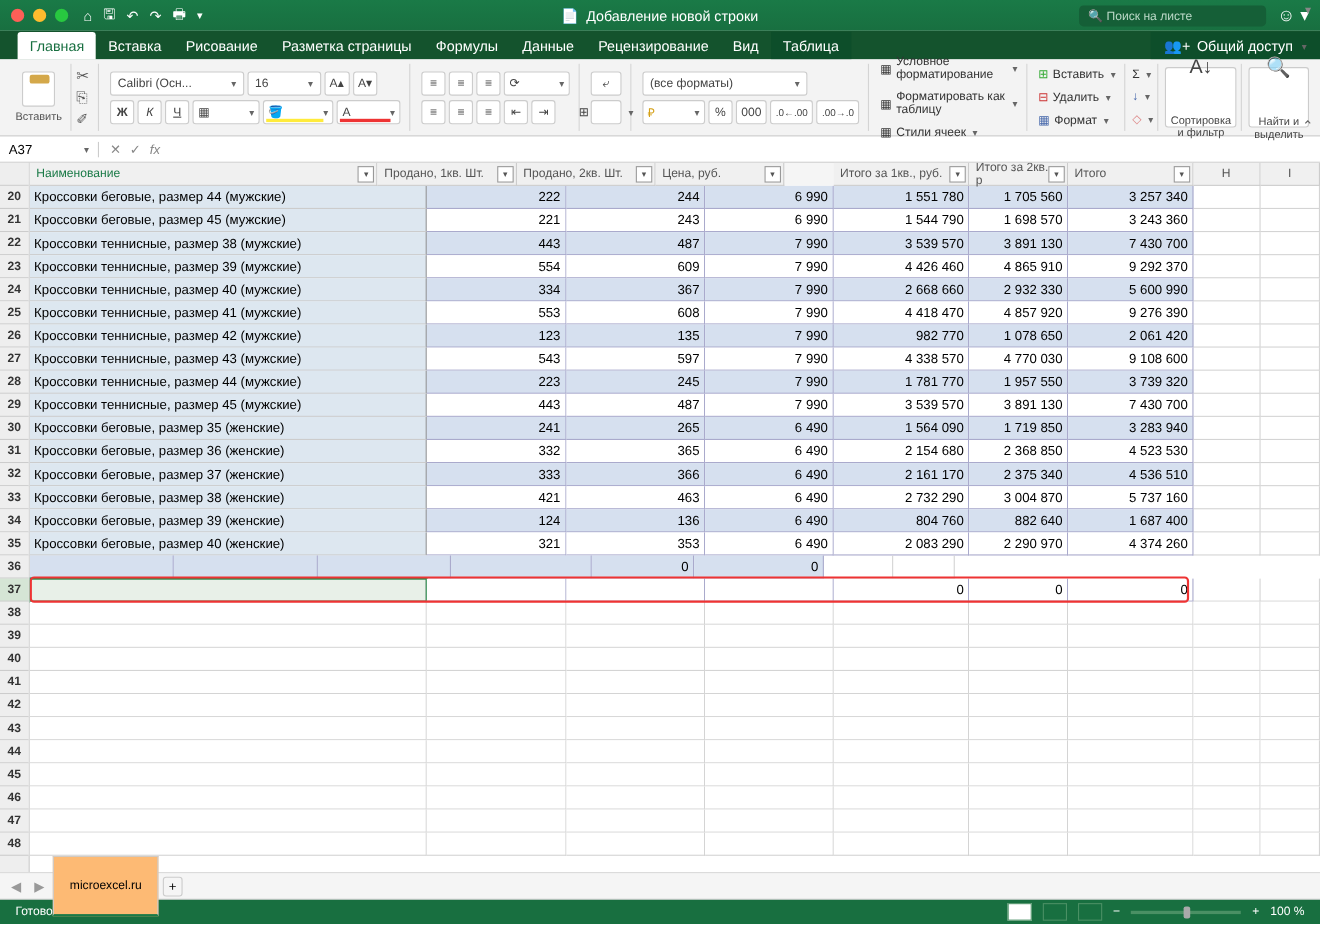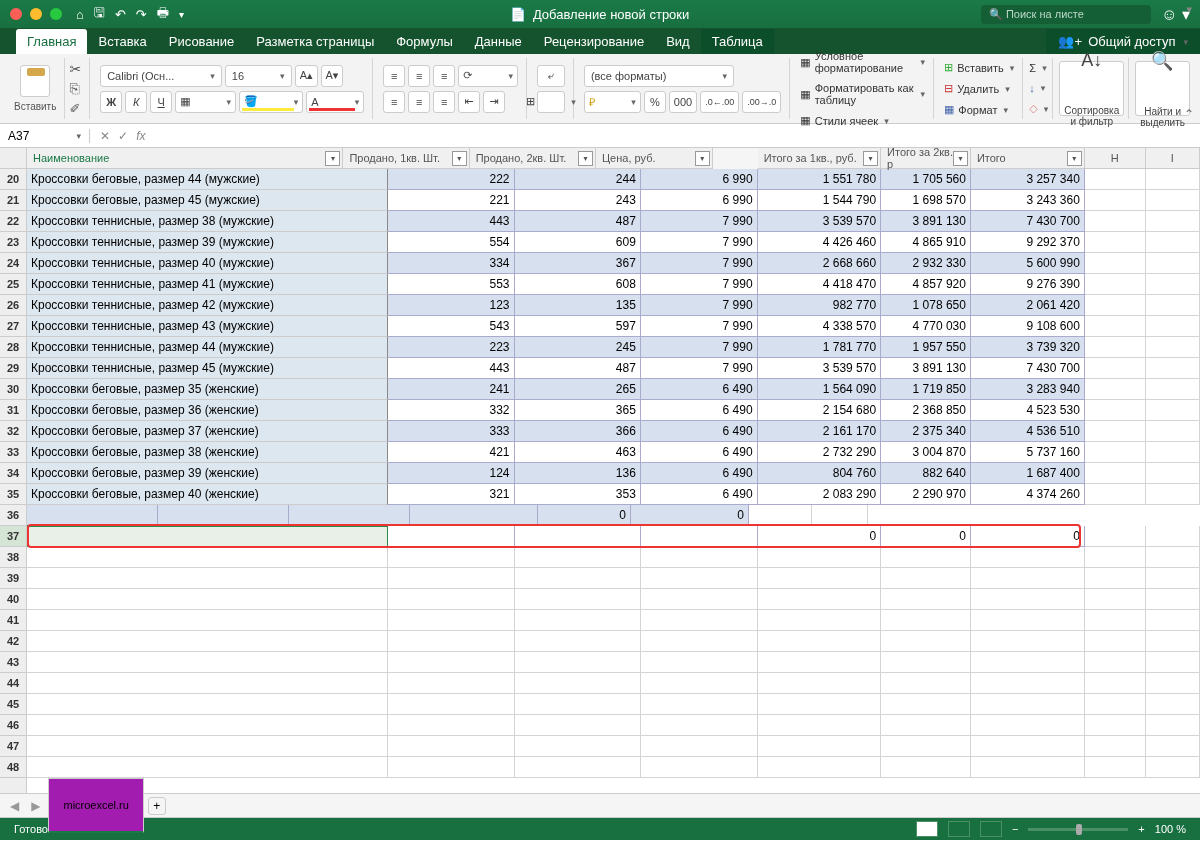--- a/index.html
+++ b/index.html
@@ -51,21 +51,21 @@
 .c7 { width: 63px; border-right: 1px solid #d4d4d4; border-bottom: 1px solid #d4d4d4; }
 .c8 { width: 56px; border-right: 1px solid #d4d4d4; border-bottom: 1px solid #d4d4d4; }
 .alt { background: #d6e0ef; }
 .nrm { background: #fff; }
 .emptyrow .cell { background: #fff; border-right-color: #d4d4d4; border-bottom-color: #d4d4d4; }
 .emptyrow .c0 { background: #fff; }
 .selcell { outline: 2px solid #2a8a4a; outline-offset: -1px; background: #e8f0e8 !important; }
 .redbox { position: absolute; border: 2px solid #e33; border-radius: 4px; pointer-events: none; }
 .sheettabs { background: #f5f5f5; height: 24px; display: flex; align-items: center; border-bottom: 1px solid #ccc; padding: 0 6px; gap: 4px; }
 .sheettabs .nav { color: #999; padding: 0 4px; }
-.sheet { background: #a21caf; border: 1px solid #ccc; border-bottom: 2px solid #1a7a47; padding: 20px 14px; font-size: 11px; }
+.sheet { background: #fdba74; border: 1px solid #ccc; border-bottom: 2px solid #1a7a47; padding: 20px 14px; font-size: 11px; }
 .addsheet { width: 18px; height: 18px; border: 1px solid #ccc; border-radius: 3px; display: flex; align-items: center; justify-content: center; }
 .status { background: #186f40; height: 22px; display: flex; align-items: center; color: #fff; font-size: 11px; padding: 0 14px; }
 .status .right { margin-left: auto; display: flex; align-items: center; gap: 10px; }
 .viewbtn { width: 22px; height: 16px; border: 1px solid #4a9064; }
 .slider { width: 100px; height: 3px; background: #4a9064; position: relative; }
 .slider::after { content: ''; position: absolute; left: 48px; top: -4px; width: 6px; height: 11px; background: #aaa; border-radius: 2px; }
 .hdr-green { color: #1a7a47; }
 .collapse-btn { position: absolute; bottom: 2px; right: 6px; font-size: 12px; color: #666; }
 .expand-hint { position: absolute; right: 8px; top: 3px; font-size: 11px; color: #888; }
 .dd { font-size: 9px; color: #666; margin-left: 2px; }

